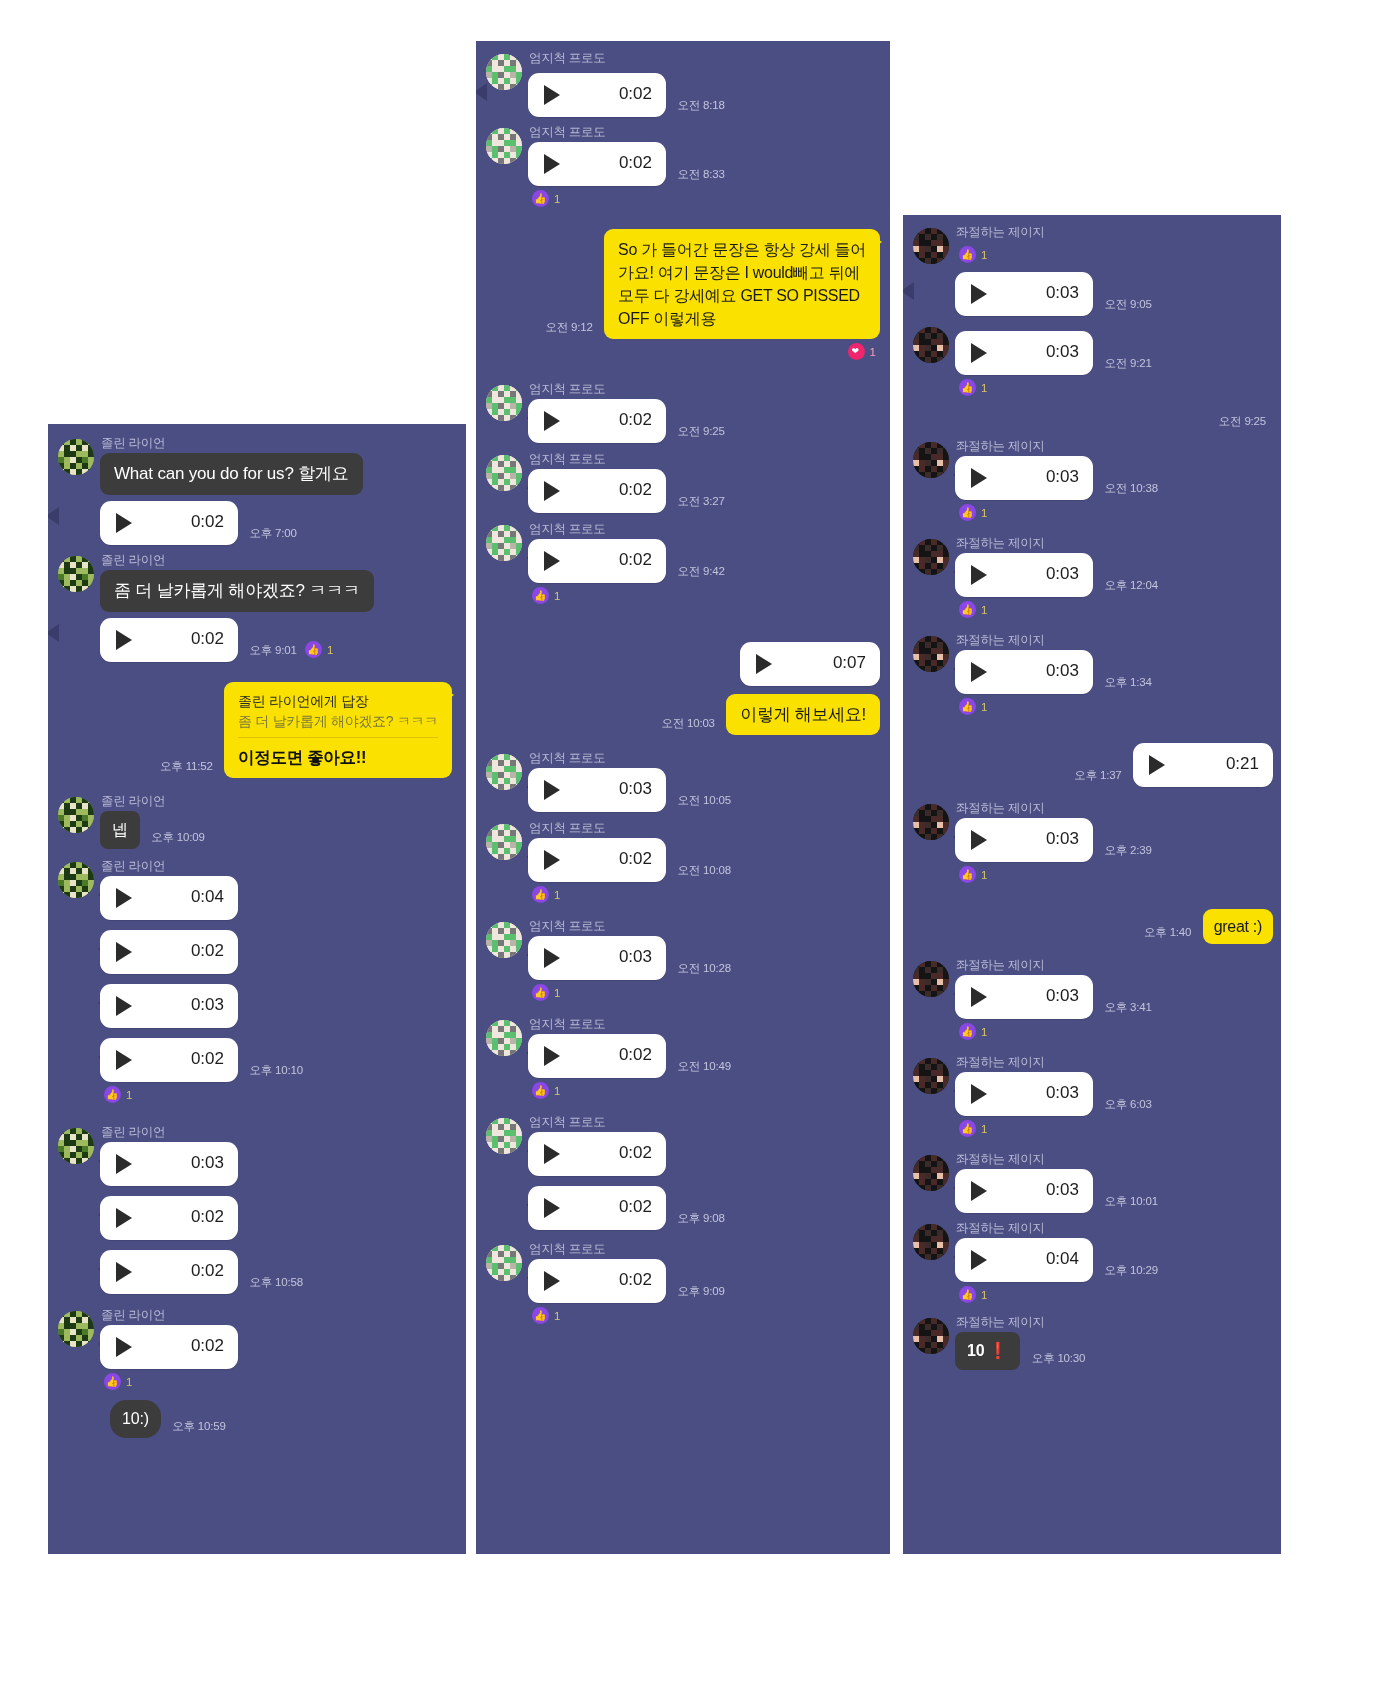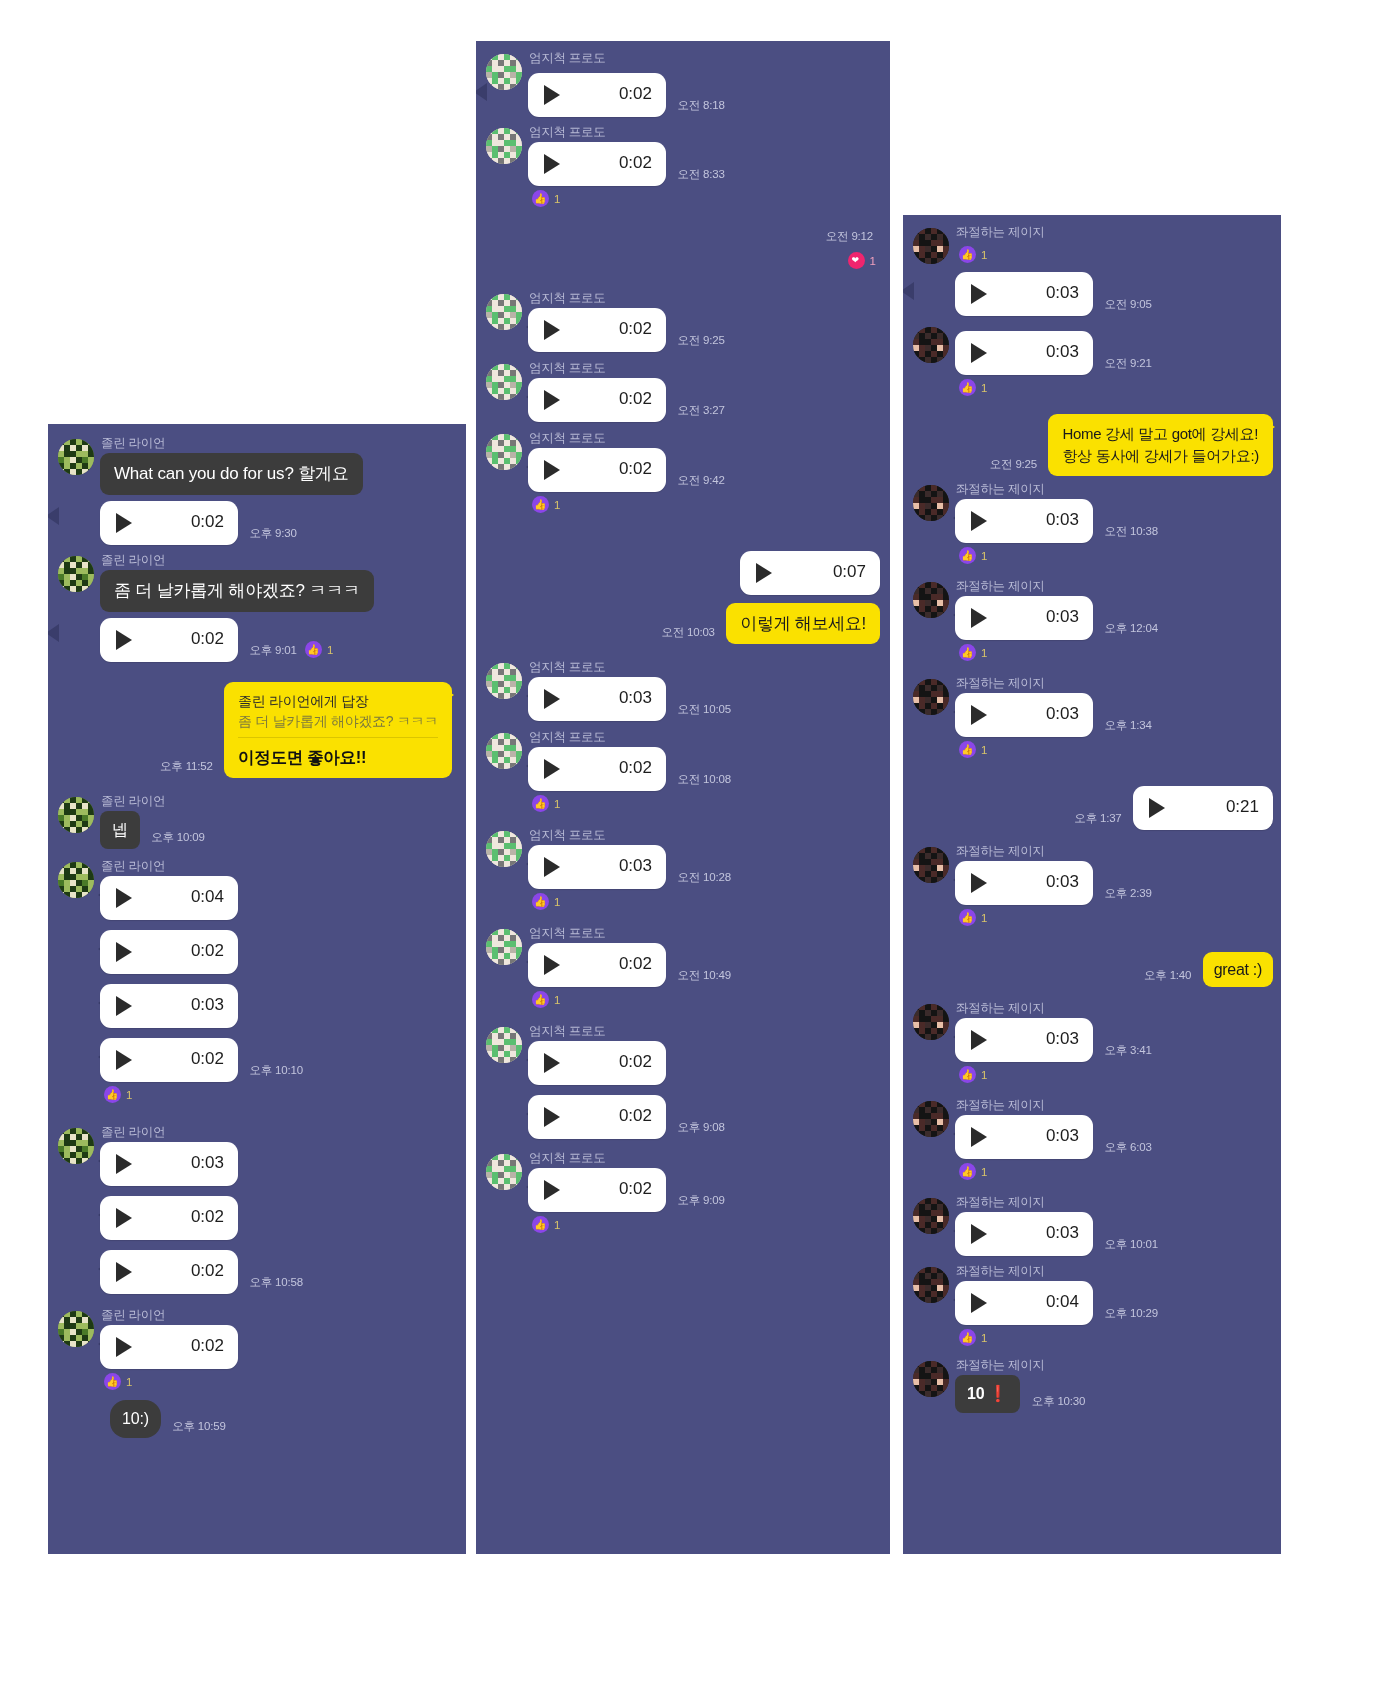--- a/index.html
+++ b/index.html
@@ -106,21 +106,21 @@
       <div class="name">졸린 라이언</div>
       <span class="bub">What can you do for us? 할게요</span>
     </div>
 
     <div class="in" style="margin-top:6px;">
       <div class="tail"></div>
       <span class="audio">
         <span class="play"></span>
         <span class="dur">0:02</span>
       </span>
-      <span class="tstamp">오후 9:30</span>
+      <span class="tstamp">오후 7:00</span>
     </div>
 
     <div class="in" style="margin-top:8px;">
       <div class="avatar av-a">
           <i class="px" style="left:0px;top:0px;width:6px;height:6px;background:#1e3a14"></i>
           <i class="px" style="left:6px;top:0px;width:6px;height:6px;background:#9dbb5e"></i>
           <i class="px" style="left:12px;top:0px;width:6px;height:6px;background:#1e3a14"></i>
           <i class="px" style="left:18px;top:0px;width:6px;height:6px;background:#9dbb5e"></i>
           <i class="px" style="left:24px;top:0px;width:6px;height:6px;background:#1e3a14"></i>
           <i class="px" style="left:30px;top:0px;width:6px;height:6px;background:#9dbb5e"></i>
@@ -526,20 +526,27 @@
         <span class="tstamp">오전 8:33</span>
       </div>
       <div class="react">
         <span class="bdg"></span>
         <span class="cnt">1</span>
       </div>
     </div>
 
     <div class="out" style="margin-top:18px;padding-right:10px;">
       <span class="tstamp left">오전 9:12</span>
+      <span class="ybub" style="max-width:280px;">
+        <span class="ytail"></span>
+        <span style="display:block">So 가 들어간 문장은 항상 강세 들어</span>
+        <span style="display:block">가요! 여기 문장은 I would빼고 뒤에</span>
+        <span style="display:block">모두 다 강세예요 GET SO PISSED</span>
+        <span style="display:block">OFF 이렇게용</span>
+      </span>
       <div style="text-align:right;padding-right:4px;">
         <span class="react">
           <span class="bdg heart"></span>
           <span class="cnt pink">1</span>
         </span>
       </div>
     </div>
 
     <div class="in" style="margin-top:18px;">
       <div class="avatar av-b">
@@ -1139,25 +1146,20 @@
         <span class="tstamp">오전 9:21</span>
       </div>
       <div class="react">
         <span class="bdg"></span>
         <span class="cnt">1</span>
       </div>
     </div>
 
     <div class="out" style="margin-top:14px;padding-right:8px;">
       <span class="tstamp left">오전 9:25</span>
-      <span class="ybub" style="max-width:230px;font-size:15px;line-height:22px;">
-        <span class="ytail"></span>
-        <span style="display:block">Home 강세 말고 got에 강세요!</span>
-        <span style="display:block">항상 동사에 강세가 들어가요:)</span>
-      </span>
     </div>
 
     <div class="in" style="margin-top:6px;">
       <div class="avatar av-c">
           <i class="px" style="left:0px;top:0px;width:6px;height:6px;background:#141414"></i>
           <i class="px" style="left:6px;top:0px;width:6px;height:6px;background:#4a2a28"></i>
           <i class="px" style="left:12px;top:0px;width:6px;height:6px;background:#141414"></i>
           <i class="px" style="left:18px;top:0px;width:6px;height:6px;background:#4a2a28"></i>
           <i class="px" style="left:24px;top:0px;width:6px;height:6px;background:#141414"></i>
           <i class="px" style="left:30px;top:0px;width:6px;height:6px;background:#4a2a28"></i>

